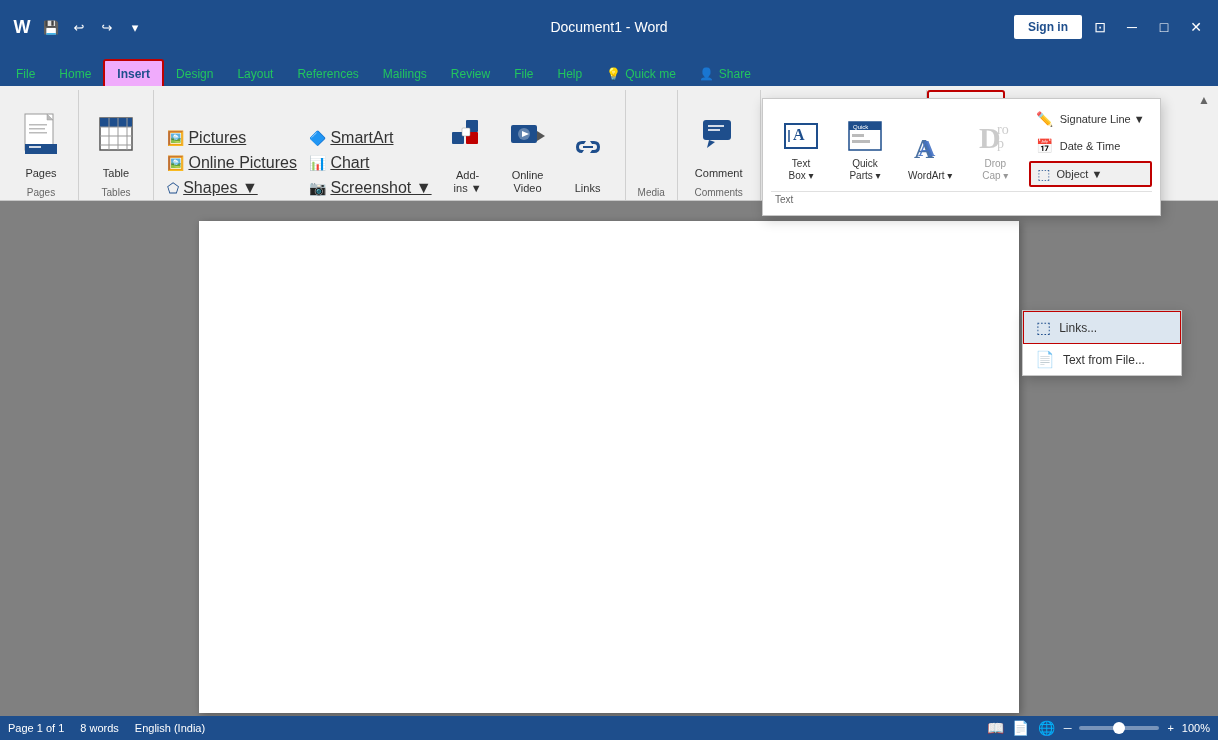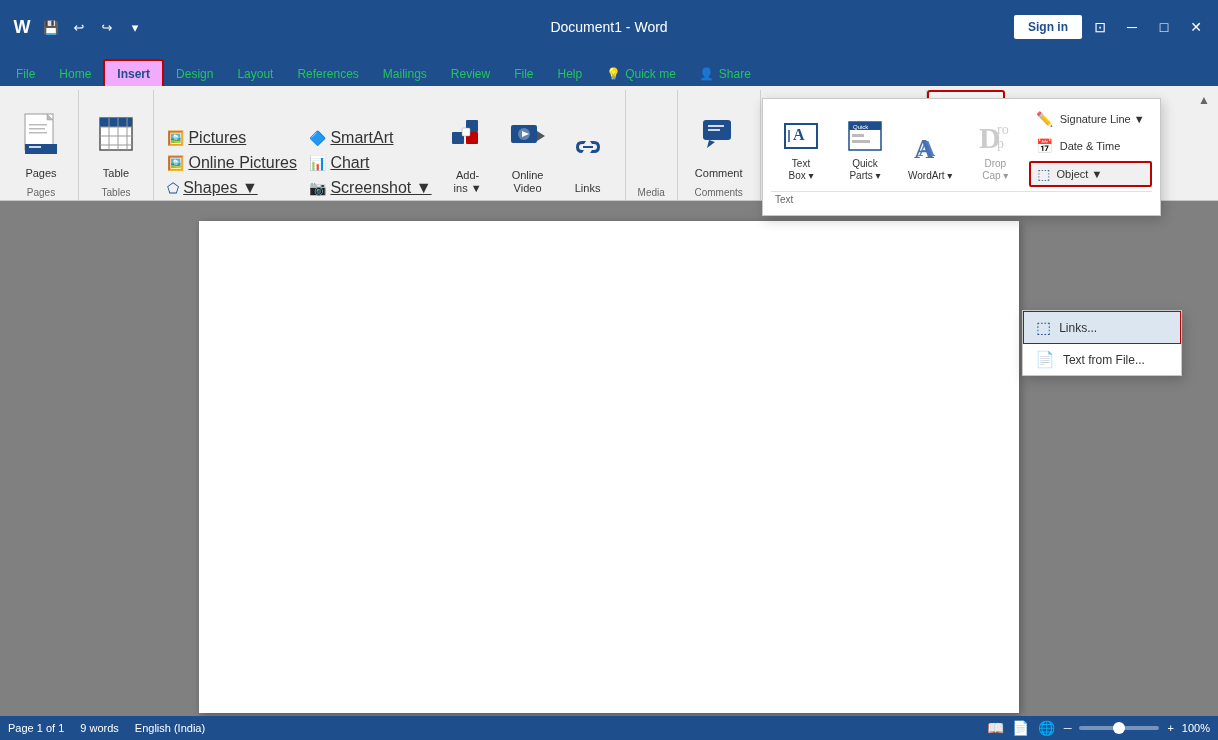--- a/index.html
+++ b/index.html
@@ -558,21 +558,21 @@
     <span>Text from File...</span>
   </div>
 </div>
 
 <div class="doc-area">
   <div class="doc-page"></div>
 </div>
 
 <div class="status-bar">
   <span>Page 1 of 1</span>
-  <span>9 words</span>
+  <span>8 words</span>
   <span>English (India)</span>
   <div class="status-right">
     <span style="font-size:14px;cursor:pointer;">📖</span>
     <span style="font-size:14px;cursor:pointer;">📄</span>
     <span style="font-size:14px;cursor:pointer;">🌐</span>
     <span style="cursor:pointer;">─</span>
     <div class="zoom-slider">
       <div class="zoom-thumb"></div>
     </div>
     <span style="cursor:pointer;">+</span>

